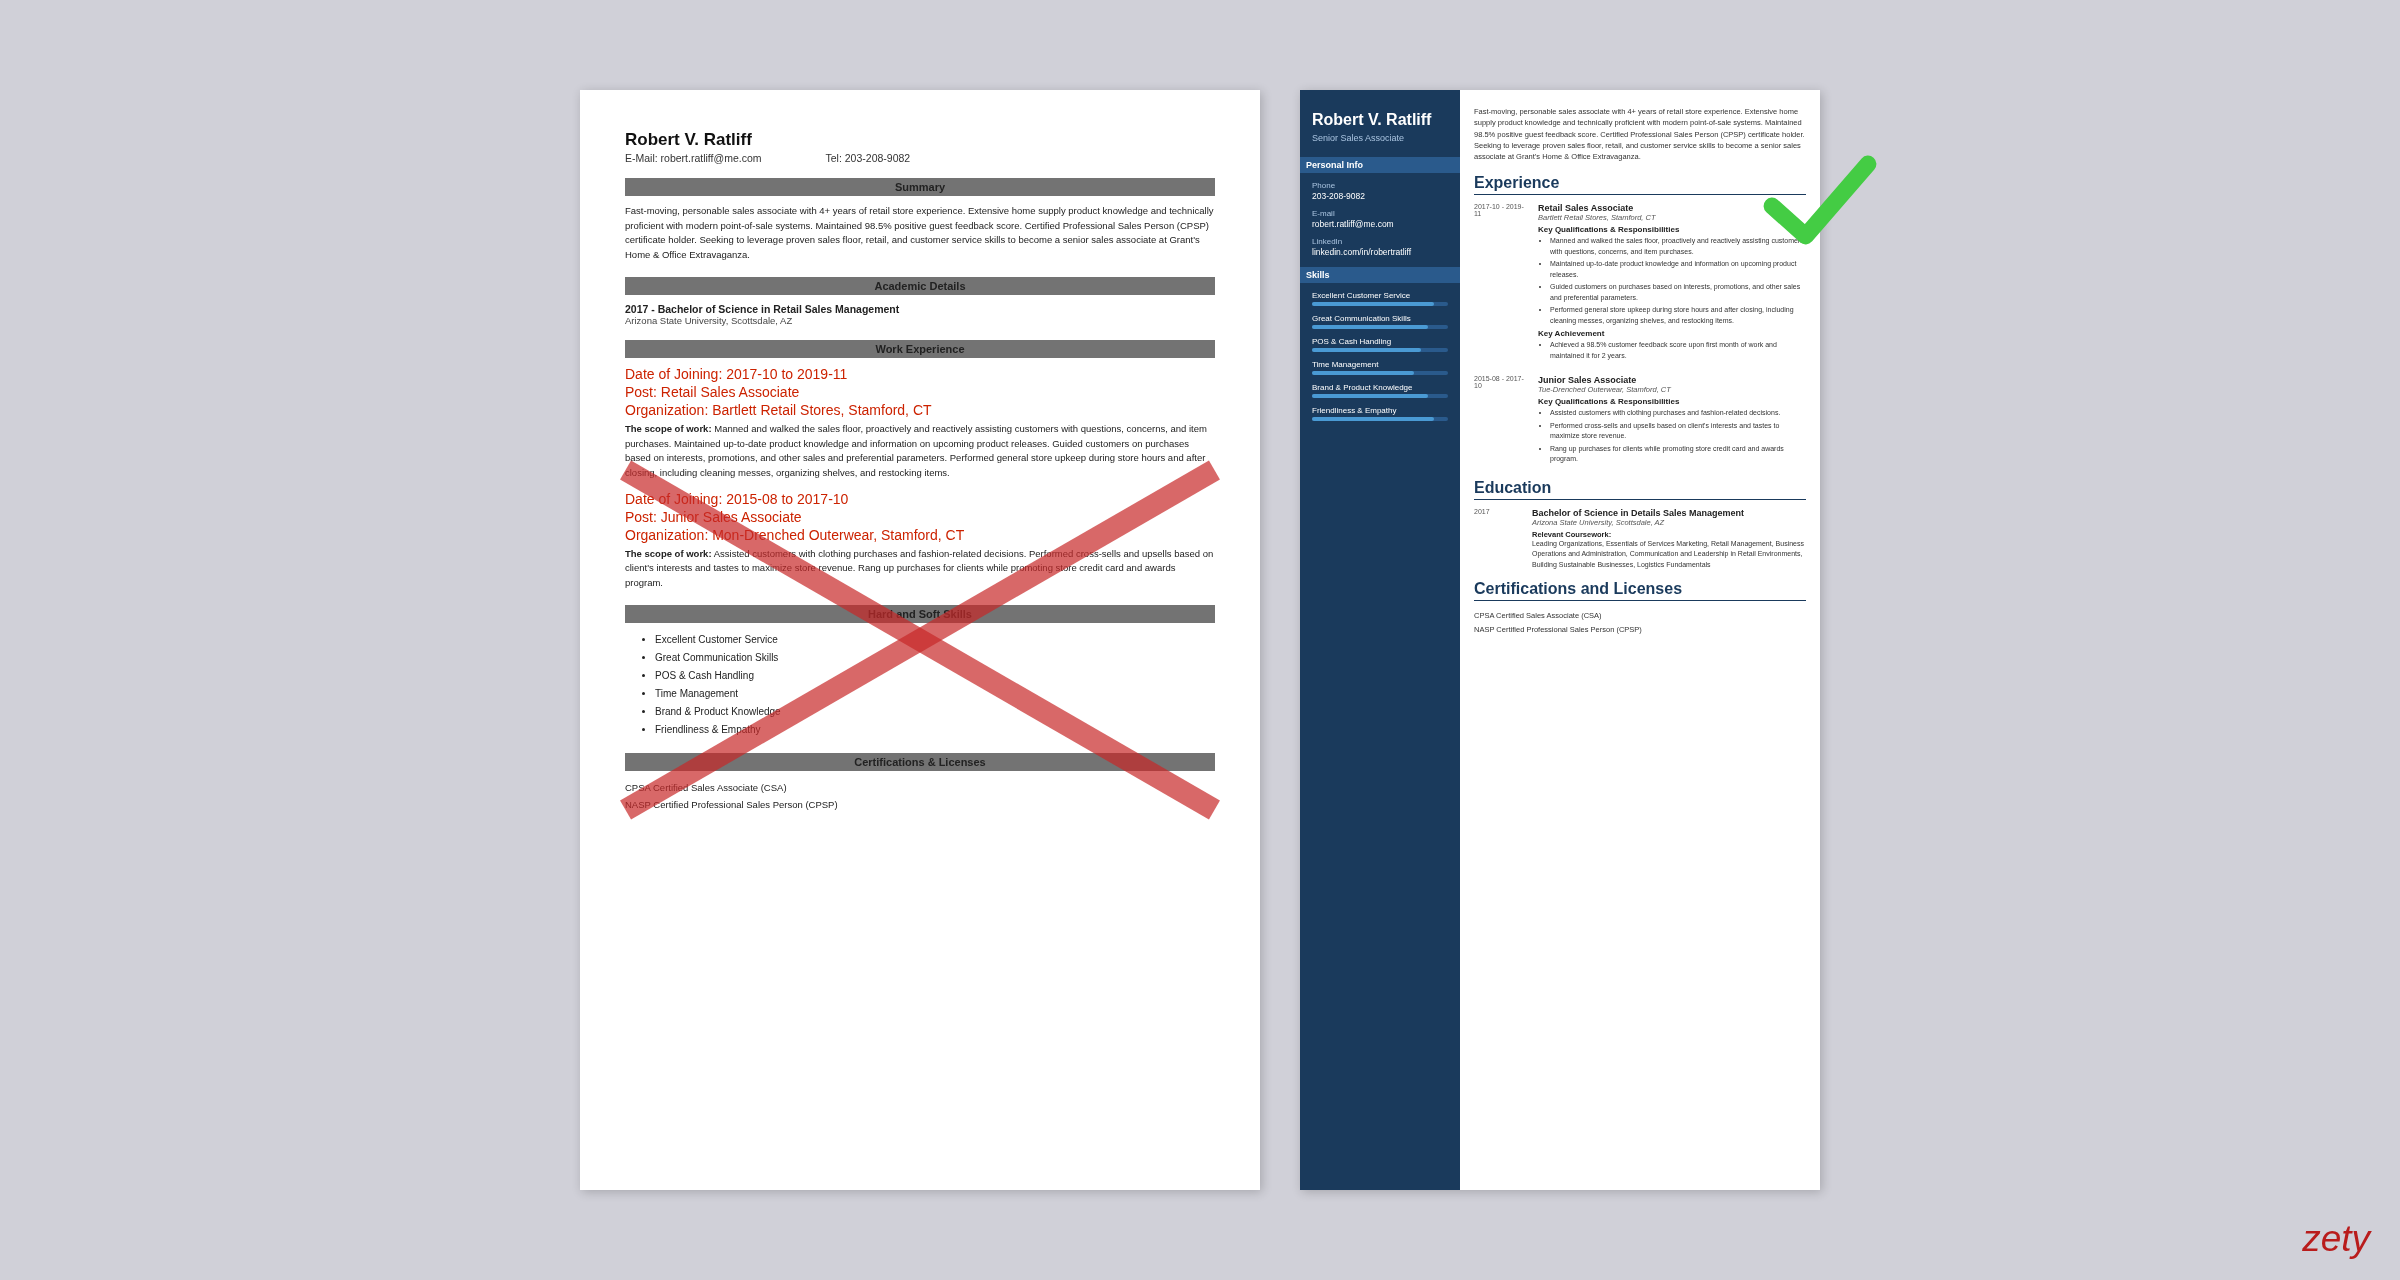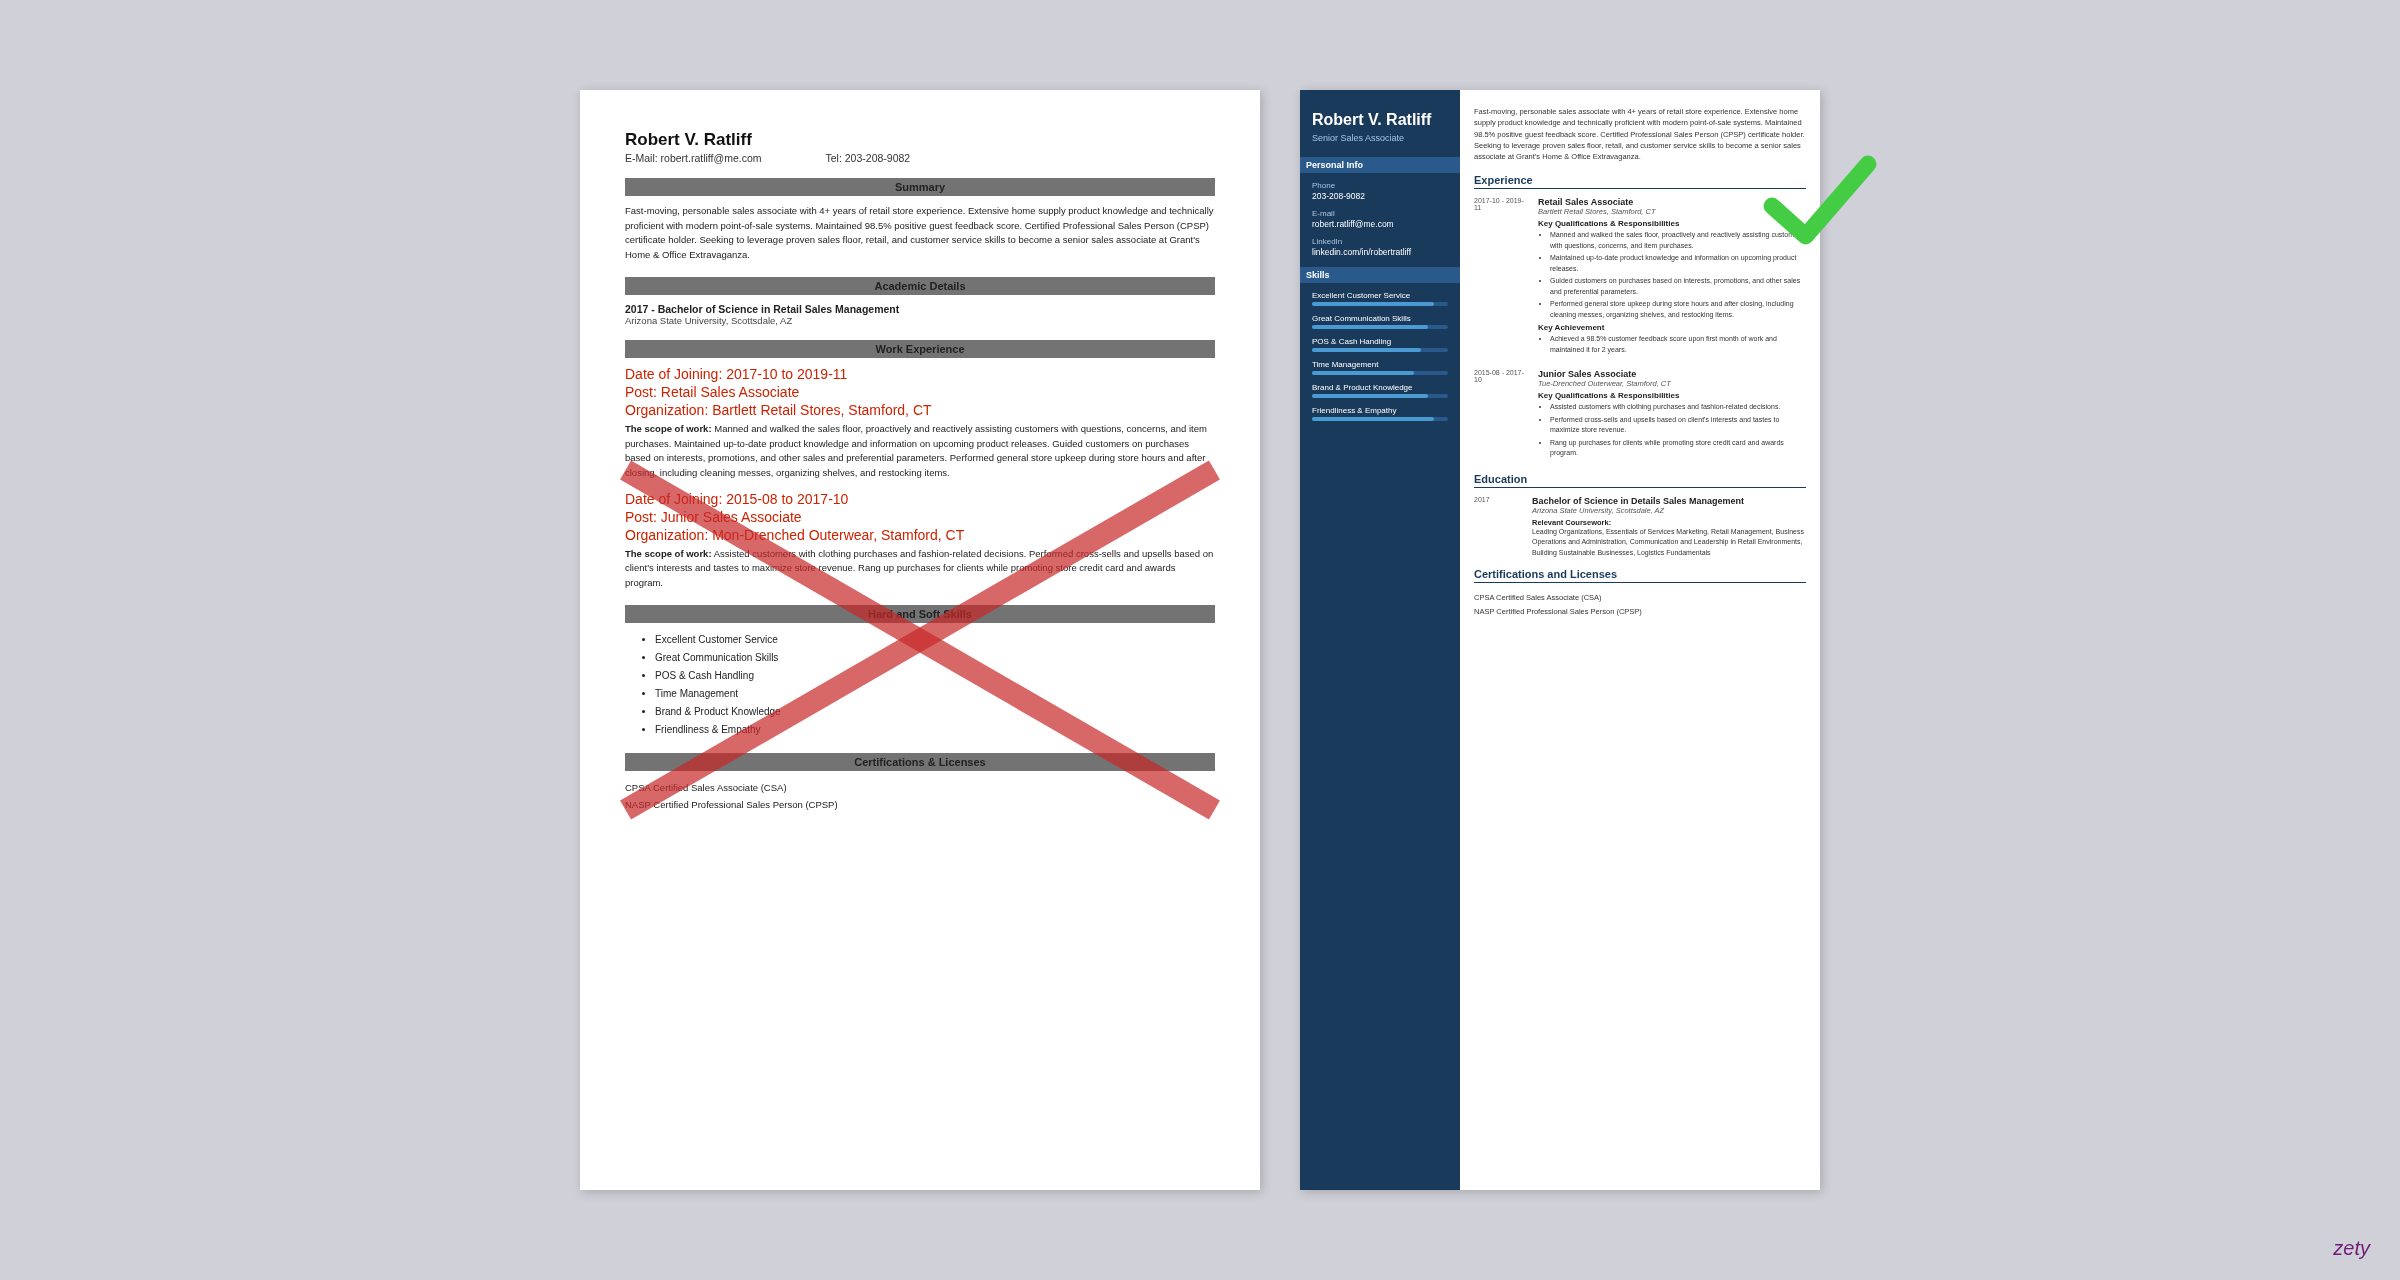--- a/index.html
+++ b/index.html
@@ -200,21 +200,21 @@
       font-size: 8px;
       color: #222;
     }
     .intro-text {
       font-size: 7.5px;
       color: #333;
       line-height: 1.5;
       margin-bottom: 12px;
     }
     .main-section-title {
-      font-size: 11px;
+      font-size: 16px;
       font-weight: bold;
       color: #1a3a5c;
       border-bottom: 1px solid #1a3a5c;
       padding-bottom: 2px;
       margin-bottom: 8px;
     }
     .exp-entry {
       display: flex;
       gap: 14px;
       margin-bottom: 12px;
@@ -286,22 +286,22 @@
       font-size: 7.5px;
       color: #333;
       line-height: 1.8;
     }
 
     
     .zety-logo {
       position: absolute;
       bottom: 20px;
       right: 30px;
-      font-size: 20px;
-      color: #701a75;
+      font-size: 37px;
+      color: #b91c1c;
       font-style: italic;
       font-weight: 300;
     }
   </style>
 </head>
 <body>
 
 <div class="container">
 
   <div class="resume-left">

